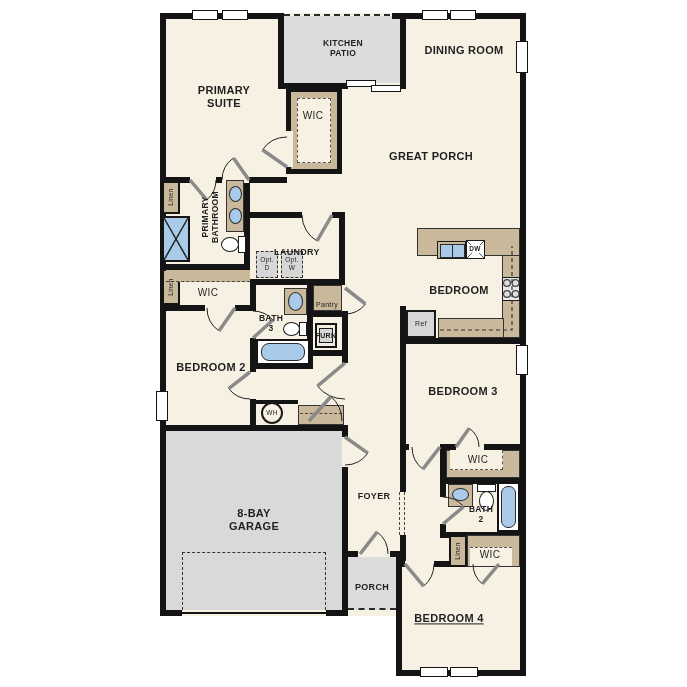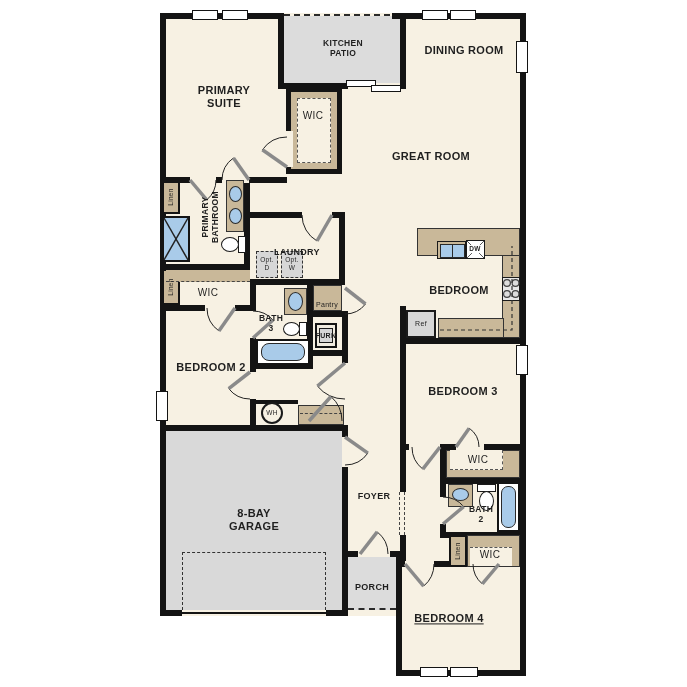--- a/index.html
+++ b/index.html
@@ -224,21 +224,21 @@
         <circle cx="515.5" cy="294" r="3.4"></circle>
     </g>
     <path d="M440,330 L512,330 L512,246" stroke="#333" stroke-width="1.2" fill="none" stroke-dasharray="4,3"></path>
   </svg>
 
   <div class="lbl s11" style="left:224px;top:97px;">PRIMARY
 SUITE</div>
   <div class="lbl s85" style="left:343px;top:48px;">KITCHEN
 PATIO</div>
   <div class="lbl s11" style="left:464px;top:51px;">DINING ROOM</div>
-  <div class="lbl s11" style="left:431px;top:157px;">GREAT ROOM</div>
+  <div class="lbl s11" style="left:431px;top:157px;">GREAT PORCH</div>
   <div class="lbl s8" style="left:313px;top:116px;font-weight:normal;">WIC</div>
   <div class="lbl vert s85" style="left:210px;top:217px;">PRIMARY
 BATHROOM</div>
   <div class="lbl vert s65" style="left:171px;top:197px;font-weight:normal;">Linen</div>
   <div class="lbl vert s65" style="left:171px;top:287px;font-weight:normal;">Linen</div>
   <div class="lbl s8" style="left:208px;top:293px;font-weight:normal;">WIC</div>
   <div class="lbl s9" style="left:297px;top:252px;">LAUNDRY</div>
   <div class="lbl s65" style="left:267px;top:264px;font-weight:normal;">Opt.
 D</div>
   <div class="lbl s65" style="left:292px;top:264px;font-weight:normal;">Opt.

